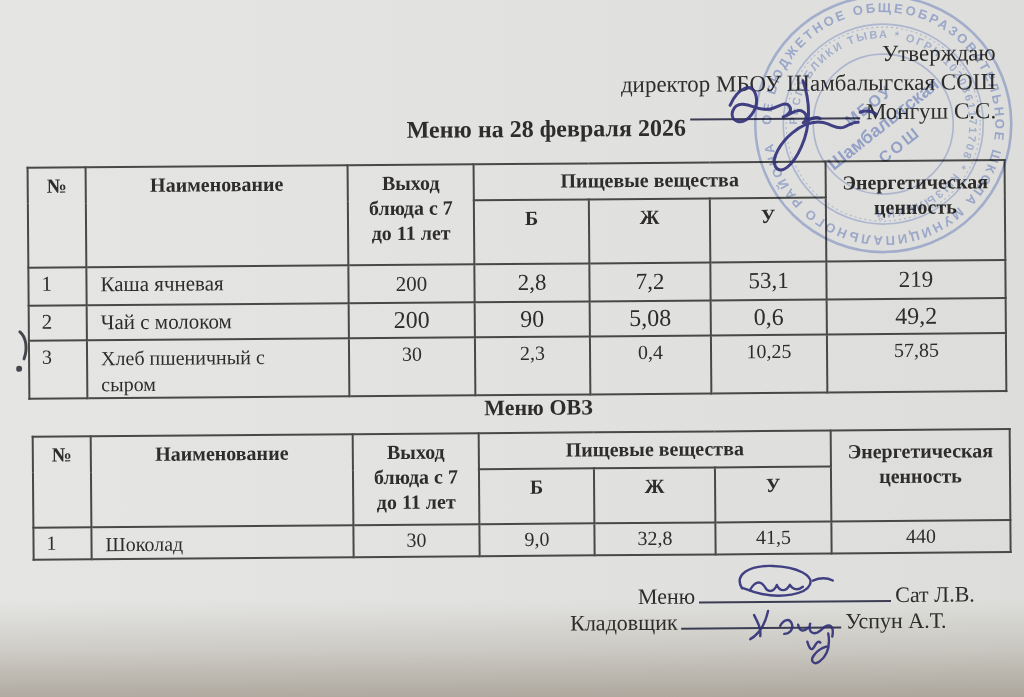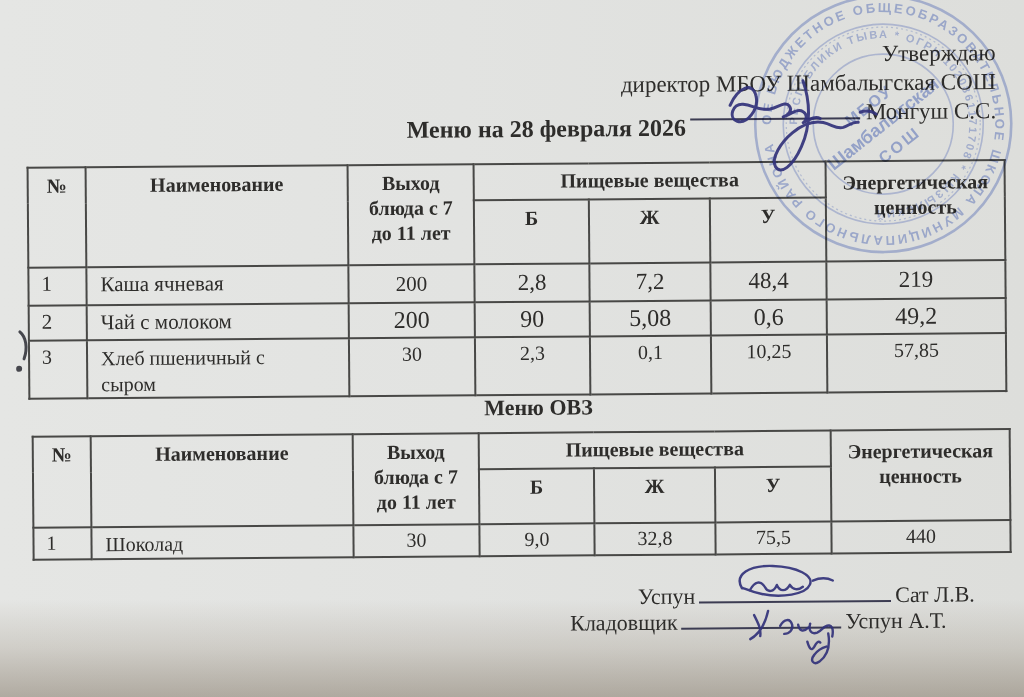--- a/index.html
+++ b/index.html
@@ -100,38 +100,38 @@
           <th>У</th>
         </tr>
       </thead>
       <tbody>
         <tr class="r1">
           <td class="num">1</td>
           <td class="name"><span>Каша ячневая</span></td>
           <td class="portion">200</td>
           <td class="val">2,8</td>
           <td class="val">7,2</td>
-          <td class="val">48,4</td>
+          <td class="val">53,1</td>
           <td class="val">219</td>
         </tr>
         <tr class="r2">
           <td class="num">2</td>
           <td class="name"><span>Чай с молоком</span></td>
           <td class="portion">200</td>
           <td class="val">90</td>
           <td class="val">5,08</td>
           <td class="val">0,6</td>
           <td class="val">49,2</td>
         </tr>
         <tr class="r3">
           <td class="num">3</td>
           <td class="name"><span>Хлеб пшеничный с сыром</span></td>
           <td class="portion">30</td>
           <td class="val">2,3</td>
-          <td class="val">0,1</td>
+          <td class="val">0,4</td>
           <td class="val">10,25</td>
           <td class="val">57,85</td>
         </tr>
       </tbody>
     </table>
 
     <div class="section-title">Меню ОВЗ</div>
 
     <table class="menu t2">
       <colgroup>
@@ -157,27 +157,27 @@
           <th>У</th>
         </tr>
       </thead>
       <tbody>
         <tr class="r1">
           <td class="num">1</td>
           <td class="name"><span>Шоколад</span></td>
           <td class="portion">30</td>
           <td class="val">9,0</td>
           <td class="val">32,8</td>
-          <td class="val">75,5</td>
+          <td class="val">41,5</td>
           <td class="val">440</td>
         </tr>
       </tbody>
     </table>
 
-    <div class="footer-row row-cook"><span>Успун</span><span class="foot-underline"></span><span>Сат Л.В.</span></div>
+    <div class="footer-row row-cook"><span>Меню</span><span class="foot-underline"></span><span>Сат Л.В.</span></div>
     <div class="footer-row row-store"><span>Кладовщик</span><span class="foot-underline"></span><span>Успун А.Т.</span></div>
 
     <svg class="stamp" width="280" height="280" viewBox="0 0 280 280">
       <defs>
         <path id="ringO" d="M28,140 a112,112 0 0 1 224,0 a112,112 0 0 1 -224,0"></path>
         <path id="ringI" d="M54,140 a86,86 0 0 1 172,0 a86,86 0 0 1 -172,0"></path>
       </defs>
       <g fill="none" stroke="#6f82bd">
         <circle cx="140" cy="140" r="128" stroke-width="2.6" opacity="0.6"></circle>
         <circle cx="140" cy="140" r="100" stroke-width="1.6" opacity="0.5"></circle>

